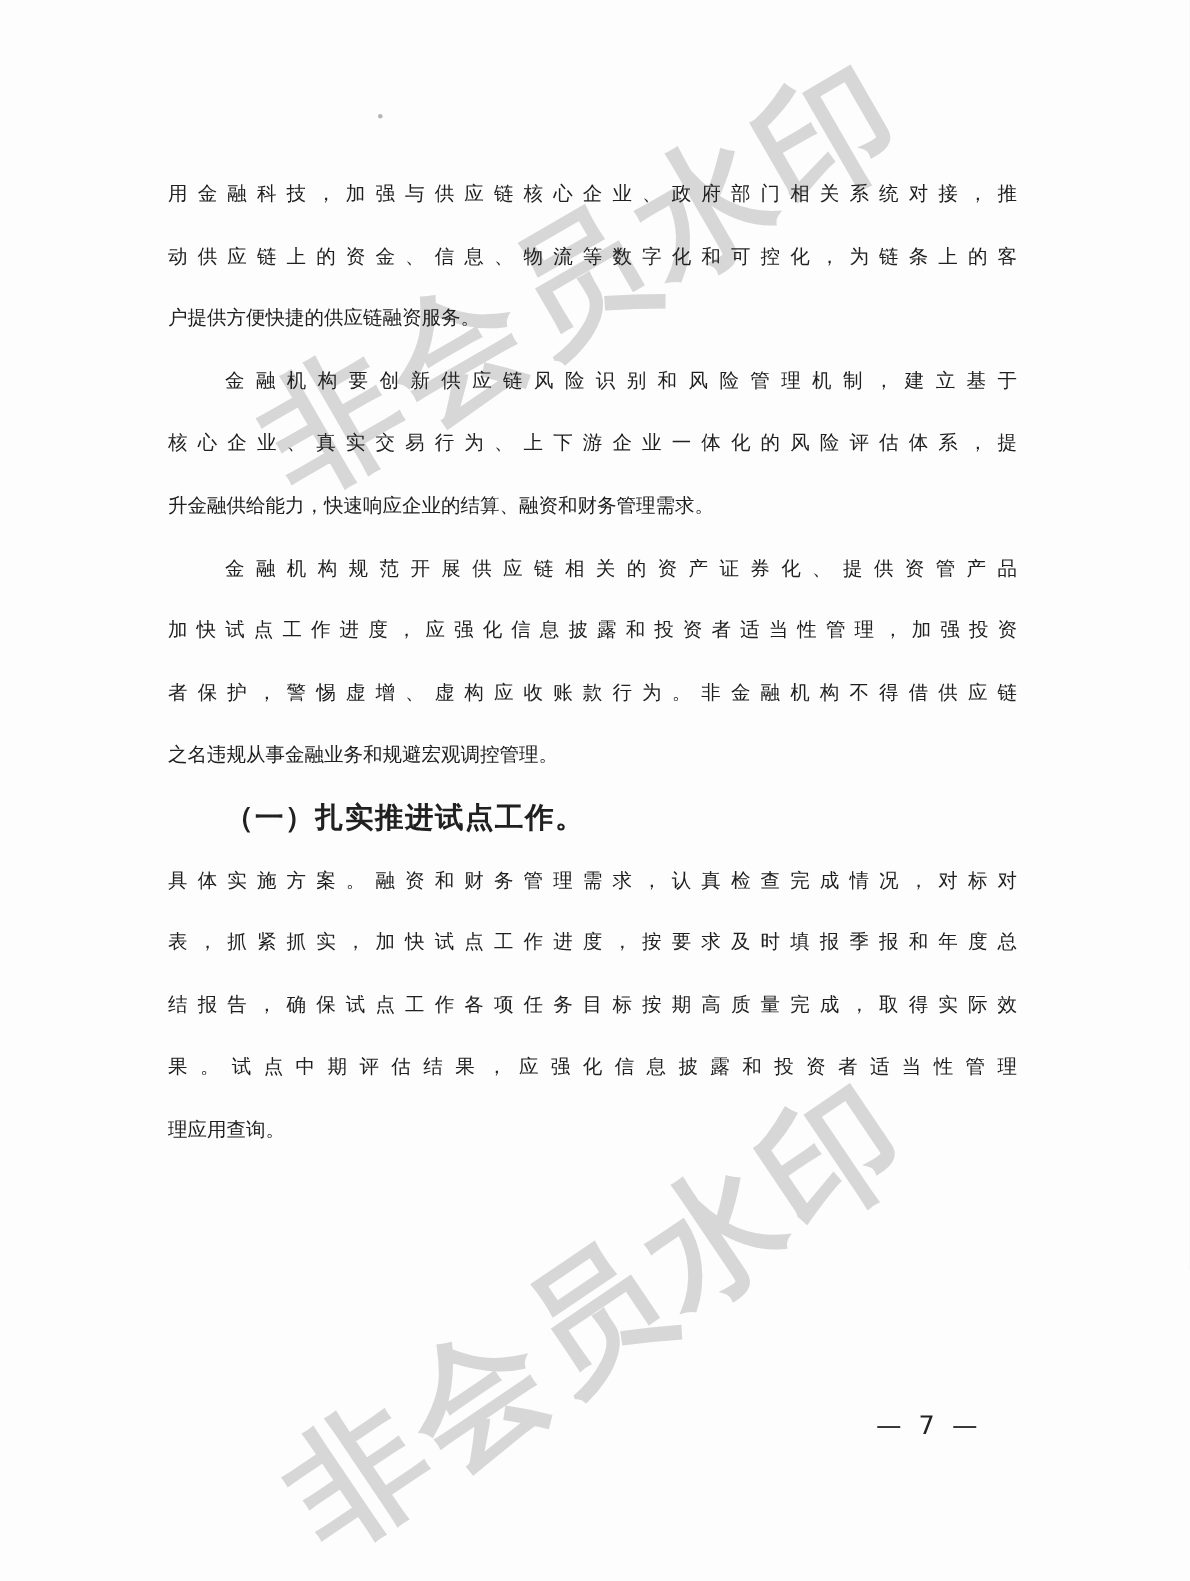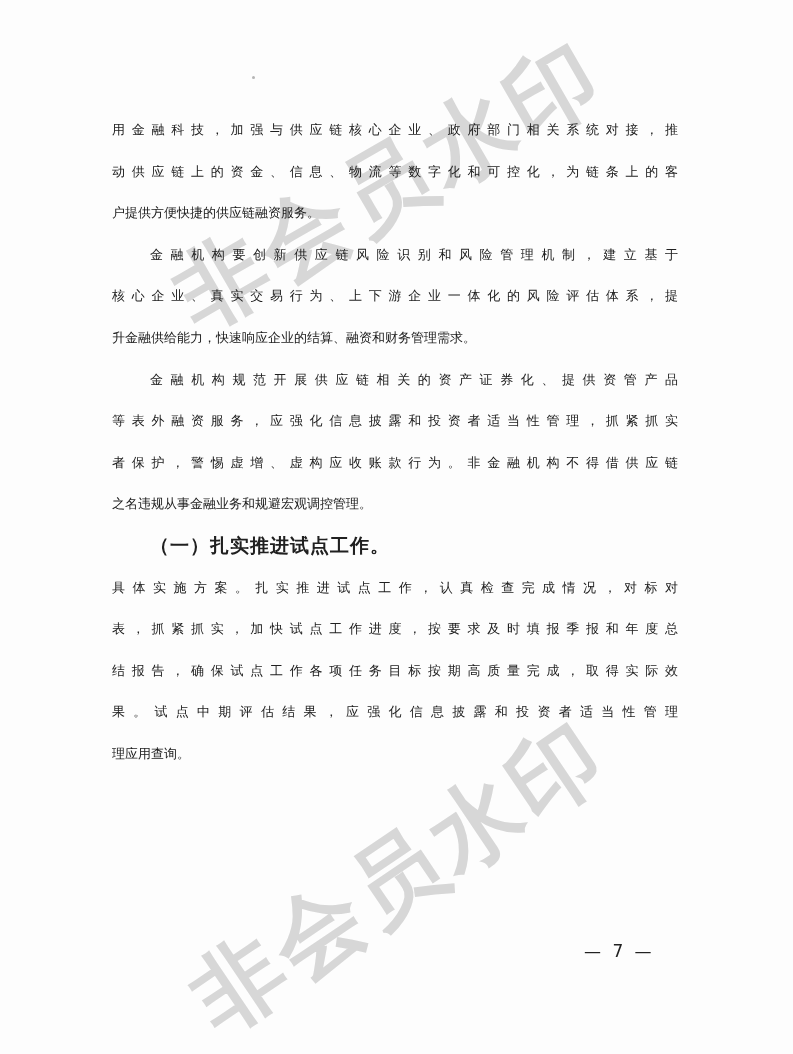--- a/index.html
+++ b/index.html
@@ -100,25 +100,25 @@
   <div class="speck speck1"></div>
 
   <div class="text-block">
     <div class="line j">用金融科技，加强与供应链核心企业、政府部门相关系统对接，推</div>
     <div class="line j">动供应链上的资金、信息、物流等数字化和可控化，为链条上的客</div>
     <div class="line">户提供方便快捷的供应链融资服务。</div>
     <div class="line j indent">金融机构要创新供应链风险识别和风险管理机制，建立基于</div>
     <div class="line j">核心企业、真实交易行为、上下游企业一体化的风险评估体系，提</div>
     <div class="line">升金融供给能力，快速响应企业的结算、融资和财务管理需求。</div>
     <div class="line j indent">金融机构规范开展供应链相关的资产证券化、提供资管产品</div>
-    <div class="line j">等表外融资服务，应强化信息披露和投资者适当性管理，抓紧抓实</div>
+    <div class="line j">加快试点工作进度，应强化信息披露和投资者适当性管理，加强投资</div>
     <div class="line j">者保护，警惕虚增、虚构应收账款行为。非金融机构不得借供应链</div>
     <div class="line">之名违规从事金融业务和规避宏观调控管理。</div>
     <div class="line subheading indent">（一）扎实推进试点工作。</div>
-    <div class="line j">具体实施方案。扎实推进试点工作，认真检查完成情况，对标对</div>
+    <div class="line j">具体实施方案。融资和财务管理需求，认真检查完成情况，对标对</div>
     <div class="line j">表，抓紧抓实，加快试点工作进度，按要求及时填报季报和年度总</div>
     <div class="line j">结报告，确保试点工作各项任务目标按期高质量完成，取得实际效</div>
     <div class="line j">果。试点中期评估结果，应强化信息披露和投资者适当性管理</div>
     <div class="line">理应用查询。</div>
   </div>
 
   <div class="page-number">— 7 —</div>
 
 </div>
 

